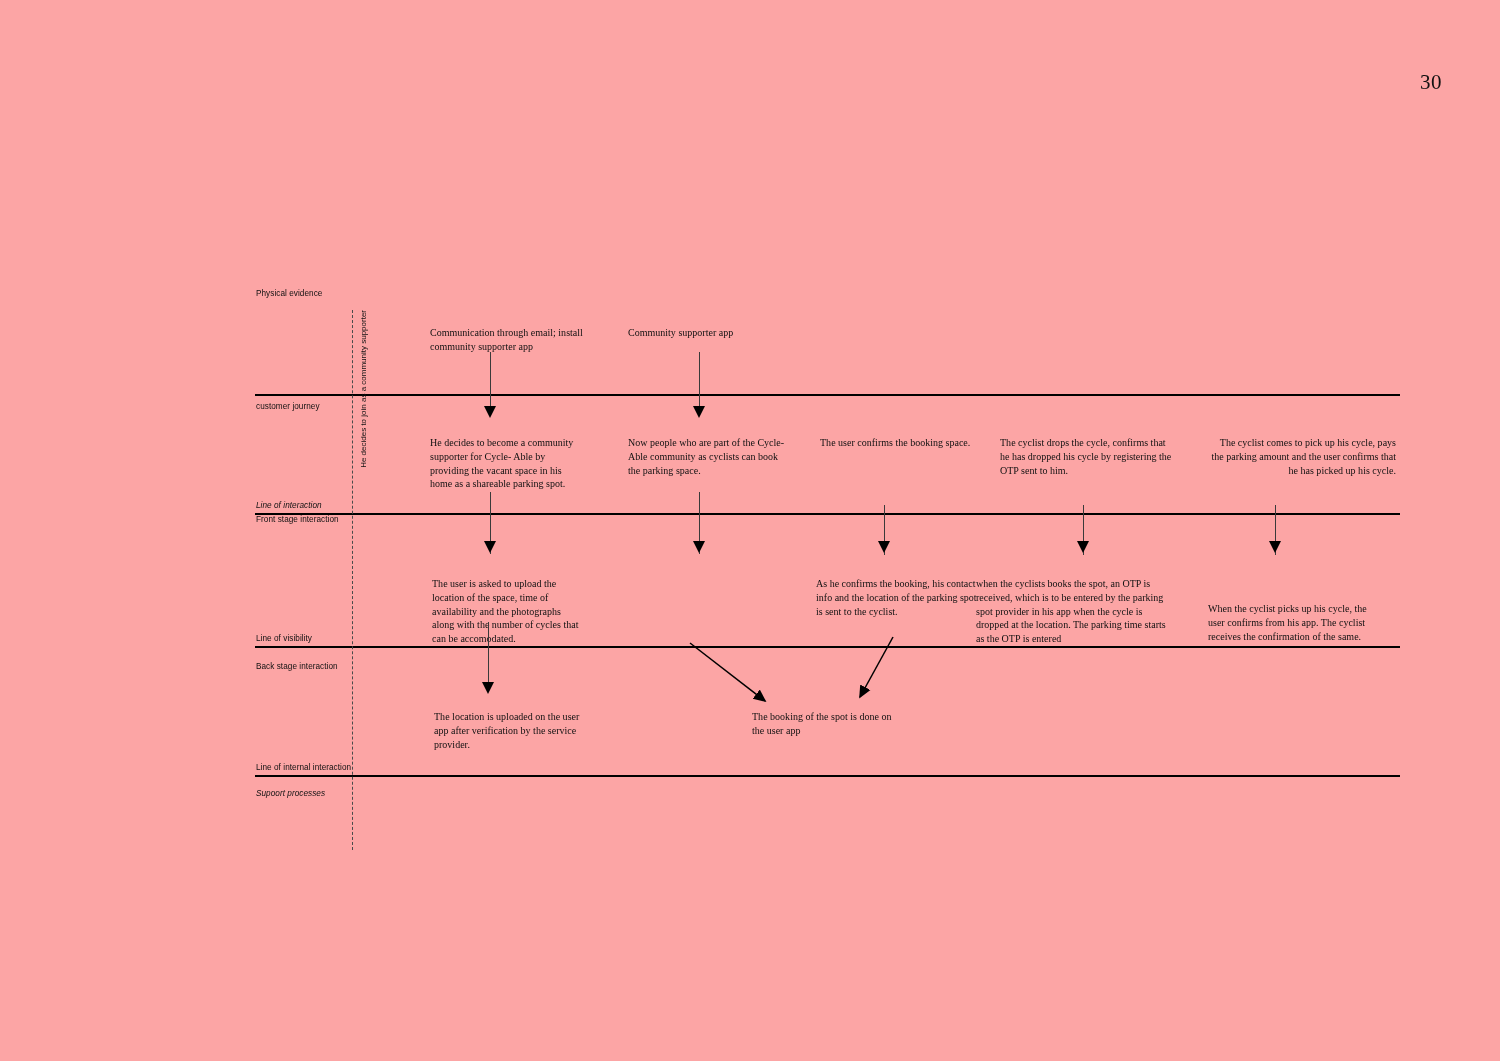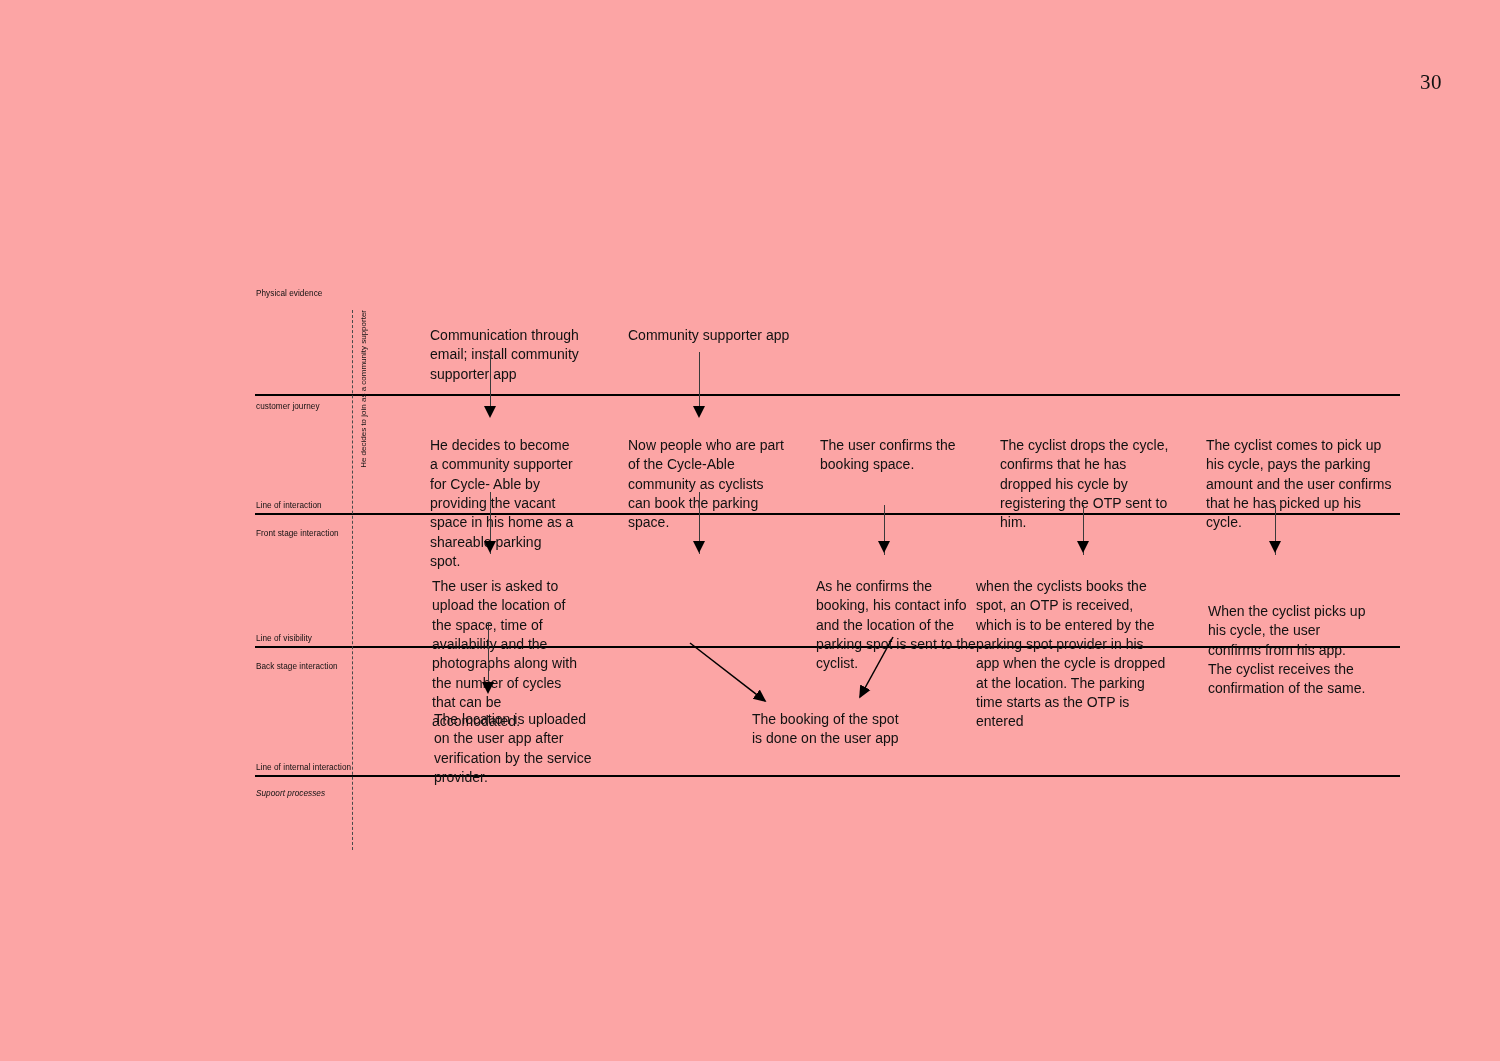--- a/index.html
+++ b/index.html
@@ -65,24 +65,25 @@
     transform: rotate(-90deg) translate(-100%, 0);
     font-size: 8px;
     line-height: 1;
     color: #111;
     white-space: nowrap;
   }
 
   
   .cell-text {
     position: absolute;
-    font-size: 14px;
+    font-size: 10px;
     line-height: 1.38;
     color: #111;
     letter-spacing: .01px;
+    font-family: Liberation Serif, serif;
   }
 
   
   .arrow-v {
     position: absolute;
     width: 0;
   }
   .arrow-v .shaft {
     position: absolute;
     left: 0;
@@ -118,22 +119,22 @@
 
   <div class="hline" style="top:394px;"></div>
   <div class="hline" style="top:513px;"></div>
   <div class="hline" style="top:646px;"></div>
   <div class="hline" style="top:775px;"></div>
 
   <div class="vdash" style="top:310px;height:540px;"></div>
 
   <div class="band-label" style="top:289px;">Physical evidence</div>
   <div class="band-label" style="top:402px;">customer journey</div>
-  <div class="band-label" style="top:501px;">Line of interaction</div>
-  <div class="band-label" style="top:529px;">Front stage interaction</div>
+  <div class="band-label" style="top:501px;font-style:italic;">Line of interaction</div>
+  <div class="band-label" style="top:515px;">Front stage interaction</div>
   <div class="band-label" style="top:634px;">Line of visibility</div>
   <div class="band-label" style="top:662px;">Back stage interaction</div>
   <div class="band-label" style="top:763px;">Line of internal interaction</div>
   <div class="band-label" style="top:789px;font-style:italic;">Supoort processes</div>
 
   <div class="vcaption">He decides to join as a community supporter</div>
 
   <div class="cell-text" style="left:430px;top:326px;width:170px;">Communication through email; install community supporter app</div>
   <div class="cell-text" style="left:628px;top:326px;width:180px;">Community supporter app</div>
 
@@ -143,21 +144,21 @@
   </div>
   <div class="arrow-v" style="left:699px;top:352px;height:68px;">
     <div class="shaft" style="height:56px;"></div>
     <div class="head" style="top:54px;"></div>
   </div>
 
   <div class="cell-text" style="left:430px;top:436px;width:145px;">He decides to become a community supporter for Cycle- Able by providing the vacant space in his home as a shareable parking spot.</div>
   <div class="cell-text" style="left:628px;top:436px;width:158px;">Now people who are part of the Cycle-Able community as cyclists can book the parking space.</div>
   <div class="cell-text" style="left:820px;top:436px;width:165px;">The user confirms the booking space.</div>
   <div class="cell-text" style="left:1000px;top:436px;width:175px;">The cyclist drops the cycle, confirms that he has dropped his cycle by registering the OTP sent to him.</div>
-  <div class="cell-text" style="left:1206px;top:436px;width:190px;">The cyclist comes to pick up his cycle, pays the parking amount and the user confirms that he has picked up his cycle.</div>
+  <div class="cell-text" style="left:1206px;top:436px;width:190px;text-align:right;">The cyclist comes to pick up his cycle, pays the parking amount and the user confirms that he has picked up his cycle.</div>
 
   <div class="arrow-v" style="left:490px;top:492px;height:76px;">
     <div class="shaft" style="height:62px;"></div>
     <div class="head" style="top:49px;"></div>
   </div>
   <div class="arrow-v" style="left:699px;top:492px;height:76px;">
     <div class="shaft" style="height:62px;"></div>
     <div class="head" style="top:49px;"></div>
   </div>
   <div class="arrow-v" style="left:884px;top:505px;height:66px;">

